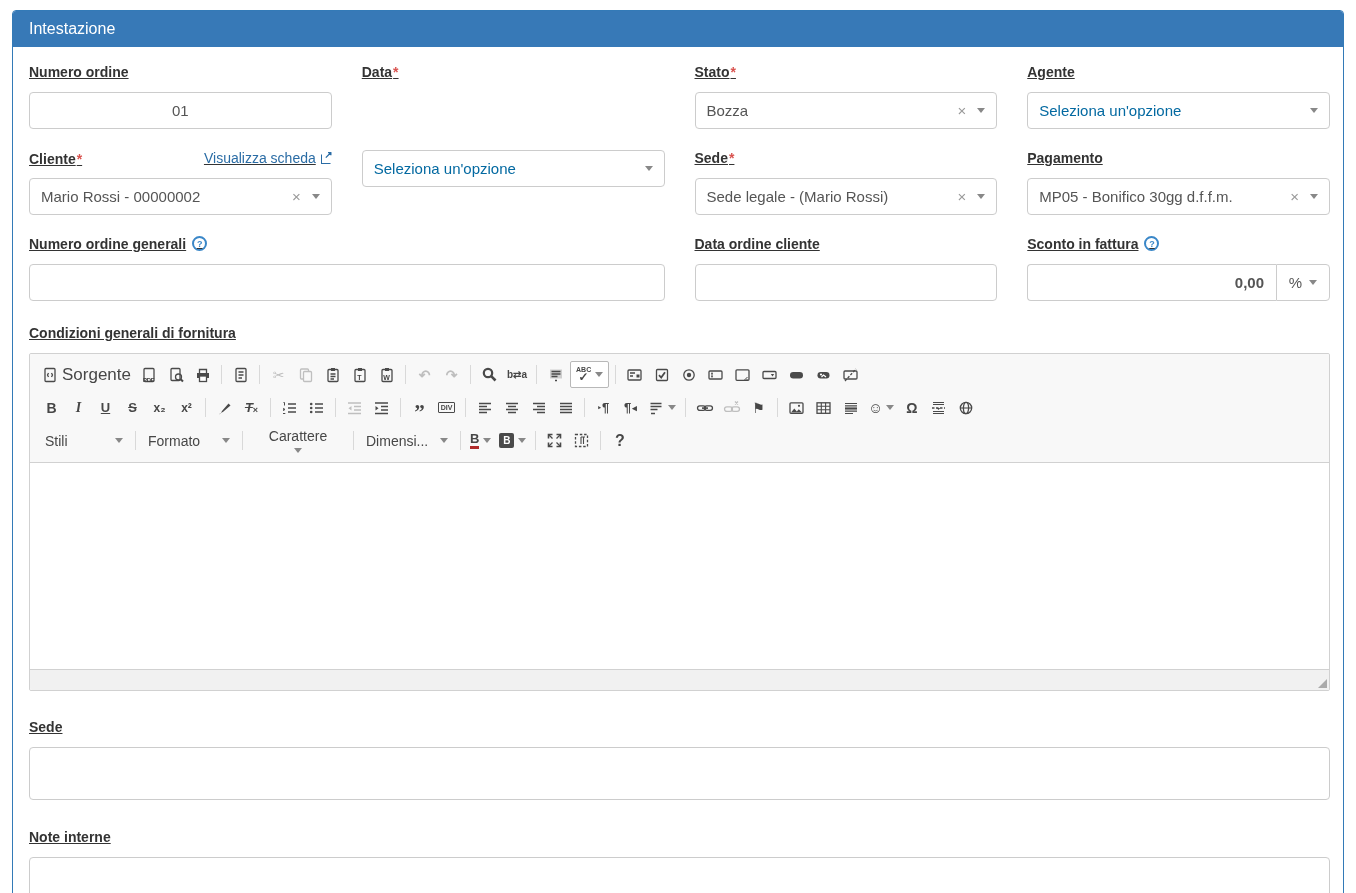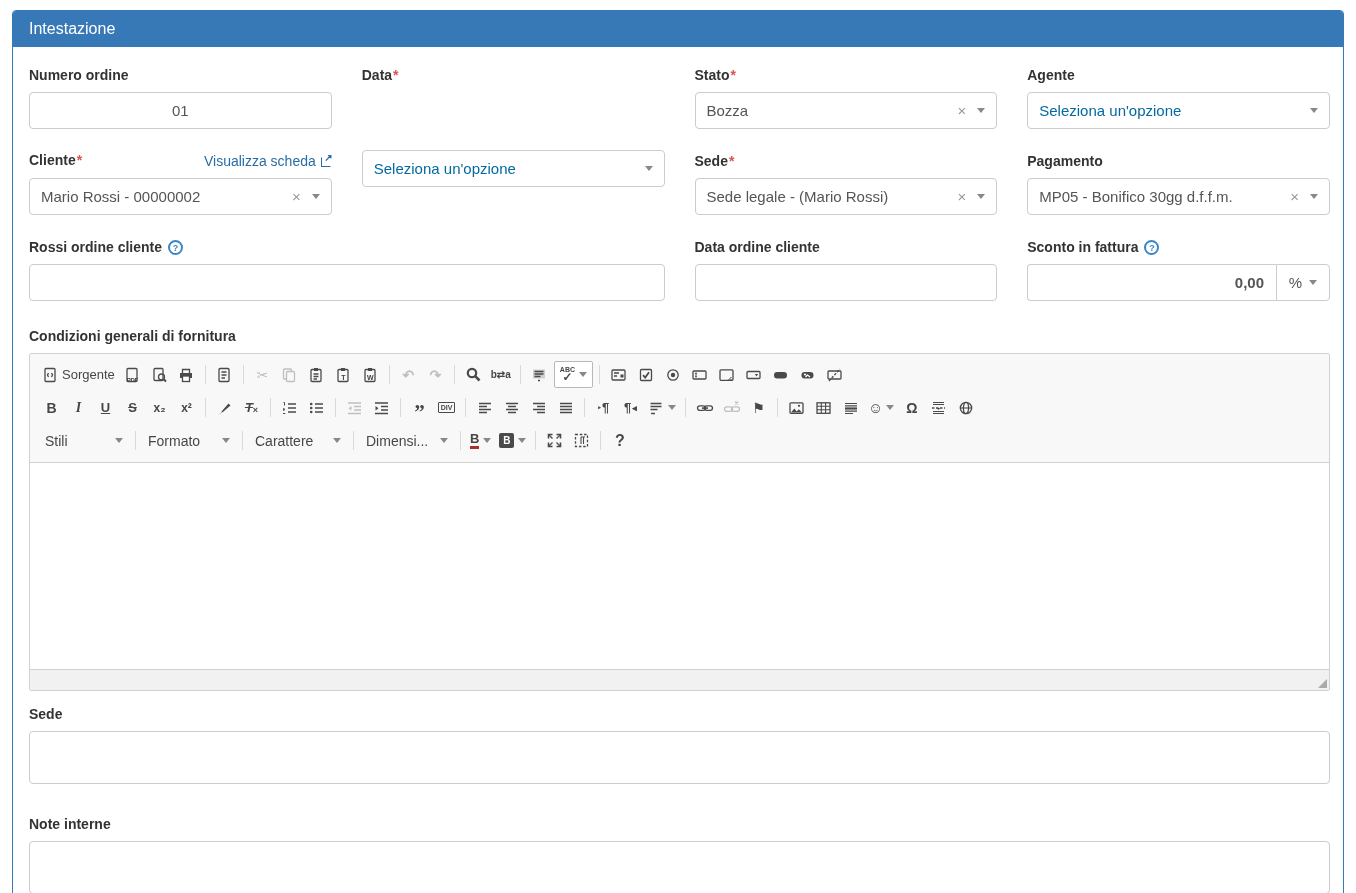--- a/index.html
+++ b/index.html
@@ -6,21 +6,21 @@
   html,body { background:#fff; }
   body { width:1356px; font-family:"Liberation Sans", sans-serif; color:#333; }
 
   .card { margin:10px 12px 0 12px; border:1px solid #337ab7; border-radius:4px; background:#fff; }
   .card-header { background:#3779b7; color:#fff; font-size:16px; padding:8px 16px; border-radius:3px 3px 0 0; height:36px; display:flex; align-items:center; }
   .card-body { padding:17px 13px 32px 16px; }
 
   .grid { display:grid; grid-template-columns:repeat(4,1fr); column-gap:30px; margin-bottom:21px; }
   .span2 { grid-column: span 2; }
 
-  .lbl-row { display:flex; align-items:flex-end; margin-bottom:9px; height:19px; }
+  .lbl-row { display:flex; align-items:flex-start; margin-bottom:9px; height:19px;text-decoration:underline; }
   .lbl { font-size:14px; font-weight:bold; color:#333; }
   .req { color:#d9534f; font-weight:bold; margin-left:1px; font-size:14px; }
   .spread { justify-content:space-between; }
 
   .hlp { display:inline-flex; align-items:center; justify-content:center; width:15px; height:15px; border:2px solid #3a87c8; border-radius:50%; color:#3a87c8; font-size:9px; font-weight:bold; margin-left:6px; flex:none; }
 
   .link { color:#2a6ca5; font-size:14px; text-decoration:none; display:inline-flex; align-items:center; gap:5px; cursor:pointer; }
   .ext { position:relative; width:11px; height:11px; display:inline-block; }
   .ext::before { content:""; position:absolute; left:0; bottom:0; width:8px; height:8px; border:1.4px solid #2a6ca5; border-top-color:transparent; border-right-color:transparent; }
   .ext .ne { position:absolute; right:-1px; top:-4px; font-size:10px; font-weight:bold; color:#2a6ca5; }
@@ -47,21 +47,21 @@
   .editor { border:1px solid #d1d1d1; border-radius:2px; margin-top:0; }
   .toolbar { background:#f8f8f8; padding:4px 8px 5px 8px; border-bottom:1px solid #d1d1d1; border-radius:2px 2px 0 0; }
   .tb-row { display:flex; align-items:center; height:33px; }
   .sep { width:1px; height:19px; background:#d9d9d9; margin:0 5px; flex:none; }
   .tb { display:inline-flex; align-items:center; justify-content:center; min-width:25px; height:25px; padding:0 3px; margin:0 1px; border-radius:2px; color:#474747; cursor:pointer; flex:none; font-size:13px; }
   .tb.off { opacity:.32; cursor:default; }
   .tb svg { display:block; }
   .tb svg * { stroke:#4a4a4a; stroke-width:1.3; fill:none; }
   .tb svg .f { fill:#4a4a4a; stroke:none; }
   .tb svg .fw { fill:#fff; stroke:none; }
-  .tb-label { font-size:13px; color:#474747; margin-left:4px; }
+  .tb-label { font-size:17px; color:#474747; margin-left:4px; }
   .glyph { font-size:14px; line-height:1; color:#474747; }
   .g-b { font-weight:bold; font-size:14px; }
   .g-i { font-style:italic; font-family:"Liberation Serif",serif; font-size:14px; font-weight:bold; }
   .g-u { text-decoration:underline; font-weight:bold; font-size:13px; }
   .g-s { text-decoration:line-through; font-weight:bold; font-size:13px; }
   .g-sub,.g-sup { font-weight:bold; font-size:12px; }
   .g-quote { font-family:"Liberation Serif",serif; font-size:21px; font-weight:bold; line-height:8px; padding-top:8px; }
   .g-div { font-size:7px; font-weight:bold; border:1px solid #4a4a4a; padding:1px 2px; border-radius:1px; }
   .g-small { font-size:10px; font-weight:bold; }
   .tfx { display:inline-flex; align-items:flex-end; font-weight:bold; }
@@ -69,21 +69,21 @@
   .tfx .x { font-size:9px; }
   .ic-wrap { position:relative; display:inline-block; }
   .ovl { position:absolute; left:50%; transform:translateX(-50%); font-weight:bold; color:#3f3f3f; }
   .ovl.b { bottom:0px; font-size:6px; letter-spacing:-0.3px; }
   .ovl.m { bottom:2px; font-size:7px; }
   .spell { border:1px solid #b8b8b8; background:#fff; padding:0 5px; gap:4px; height:27px; }
   .spell .stack { display:flex; flex-direction:column; align-items:center; line-height:1; }
   .spell .abc { font-size:7px; font-weight:bold; letter-spacing:0; }
   .spell .chk { font-size:12px; font-weight:bold; margin-top:-2px; }
   .combo { display:inline-flex; align-items:center; justify-content:space-between; height:25px; padding:0 7px; cursor:pointer; }
-  .combo .cv { font-size:14px; color:#474747; } .combo.w96 { width:96px; } .combo.w100 { width:100px; } .combo.w92 { width:92px; }
+  .combo .cv { font-size:14px; color:#474747; } .combo.w96 { width:96px; } .combo.w100 { width:100px;flex-direction:column; } .combo.w92 { width:92px; }
   .fc { display:inline-flex; align-items:center; gap:4px; }
   .fc .A { font-size:13px; font-weight:bold; border-bottom:3px solid #b02b2b; line-height:14px; }
   .fc .Abg { font-size:10px; font-weight:bold; color:#fff; background:#4a4a4a; width:15px; height:15px; border-radius:2px; display:inline-flex; align-items:center; justify-content:center; }
   .bidi { display:inline-flex; align-items:center; gap:1px; font-weight:bold; }
   .bidi .p { font-size:13px; } .bidi .a { font-size:9px; }
 
   .ed-content { background:#fff; height:206px; cursor:text; }
   .ed-bottom { background:#f1f1f1; border-top:1px solid #d1d1d1; height:21px; position:relative; border-radius:0 0 2px 2px; }
   .rsz { position:absolute; right:2px; bottom:2px; width:0; height:0; border-left:9px solid transparent; border-bottom:9px solid #aaa; cursor:se-resize; }
 </style>
@@ -173,21 +173,21 @@
           <span class="val">MP05 - Bonifico 30gg d.f.f.m.</span>
           <span class="clear">×</span>
           <span class="car"></span>
         </div>
       </div>
     </div>
 
     <div class="grid" style="margin-bottom:24px;">
       <div class="span2">
         <div class="lbl-row">
-            <span class="lbl">Rossi ordine cliente</span>
+            <span class="lbl">Numero ordine generali</span>
             <span class="hlp">?</span>
           </div>
         <input class="inp" value="" style="">
       </div>
       <div>
         <div class="lbl-row">
             <span class="lbl">Data ordine cliente</span>
           </div>
         <input class="inp" value="" style="">
       </div>
@@ -199,21 +199,21 @@
         <div class="group">
           <input class="inp right" value="0,00" style="">
           <div class="addon">
               <span>%</span>
               <span class="car"></span>
             </div>
         </div>
       </div>
     </div>
 
-    <div class="block" style="margin-bottom:12px;">
+    <div class="block" style="margin-bottom:28px;">
       <div class="lbl-row">
           <span class="lbl">Condizioni generali di fornitura</span>
         </div>
       <div class="editor">
         <div class="toolbar">
 
           <div class="tb-row">
             <span class="tb">
               <svg width="16" height="16">
                   <rect x="3" y="1.5" width="10" height="13" rx="1"></rect>

